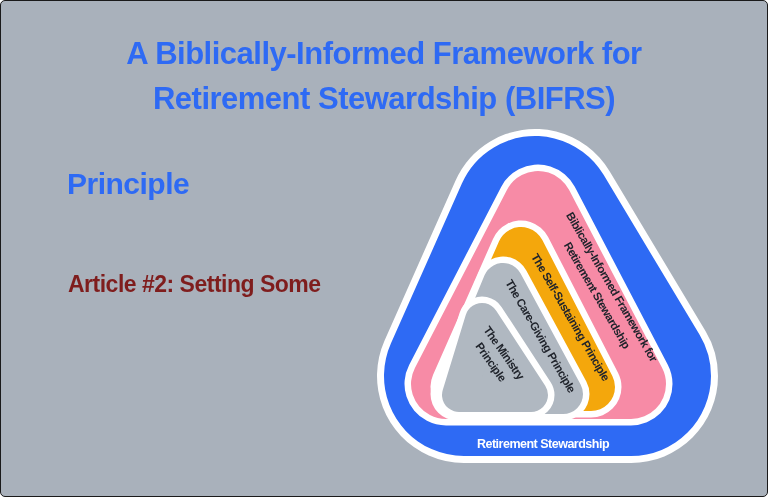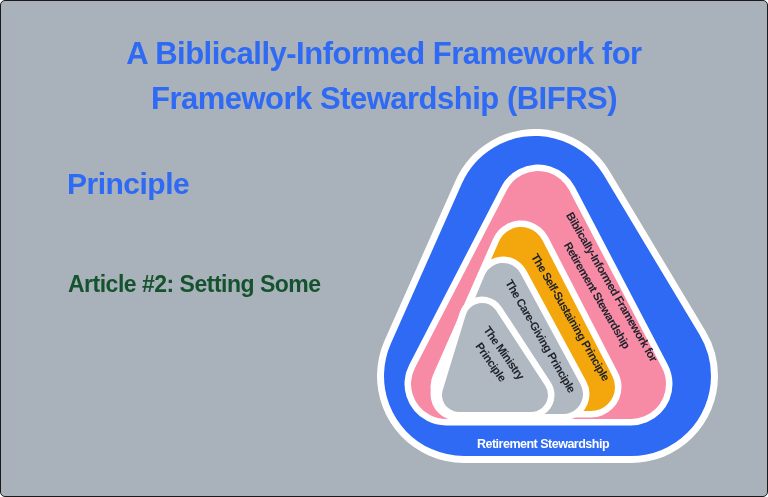--- a/index.html
+++ b/index.html
@@ -22,37 +22,37 @@
   .heading{
     position:absolute;top:160px;left:66px;width:340px;
     font-size:30px;font-weight:bold;line-height:46px;
     letter-spacing:-0.5px;
     color:#2e6af4;
   }
   .subheading{
     position:absolute;top:266px;left:67px;width:340px;
     font-size:23px;font-weight:bold;line-height:35px;
     letter-spacing:-0.5px;
-    color:#14532d;
+    color:#7f1d1d;
   }
   .diagram-svg{position:absolute;left:0;top:0;}
   .band-label{
     font-family:"Liberation Sans", sans-serif;
     font-weight:bold;
     letter-spacing:-0.5px;
   }
 </style>
 </head>
 <body>
 
 <div class="canvas">
 
   <div class="title">
     <div>A Biblically-Informed Framework for</div>
-    <div>Framework Stewardship (BIFRS)</div>
+    <div>Retirement Stewardship (BIFRS)</div>
   </div>
 
   <div class="heading">
     <div>Principle</div>
   </div>
 
   <div class="subheading">
     <div>Article #2: Setting Some</div>
   </div>
 

